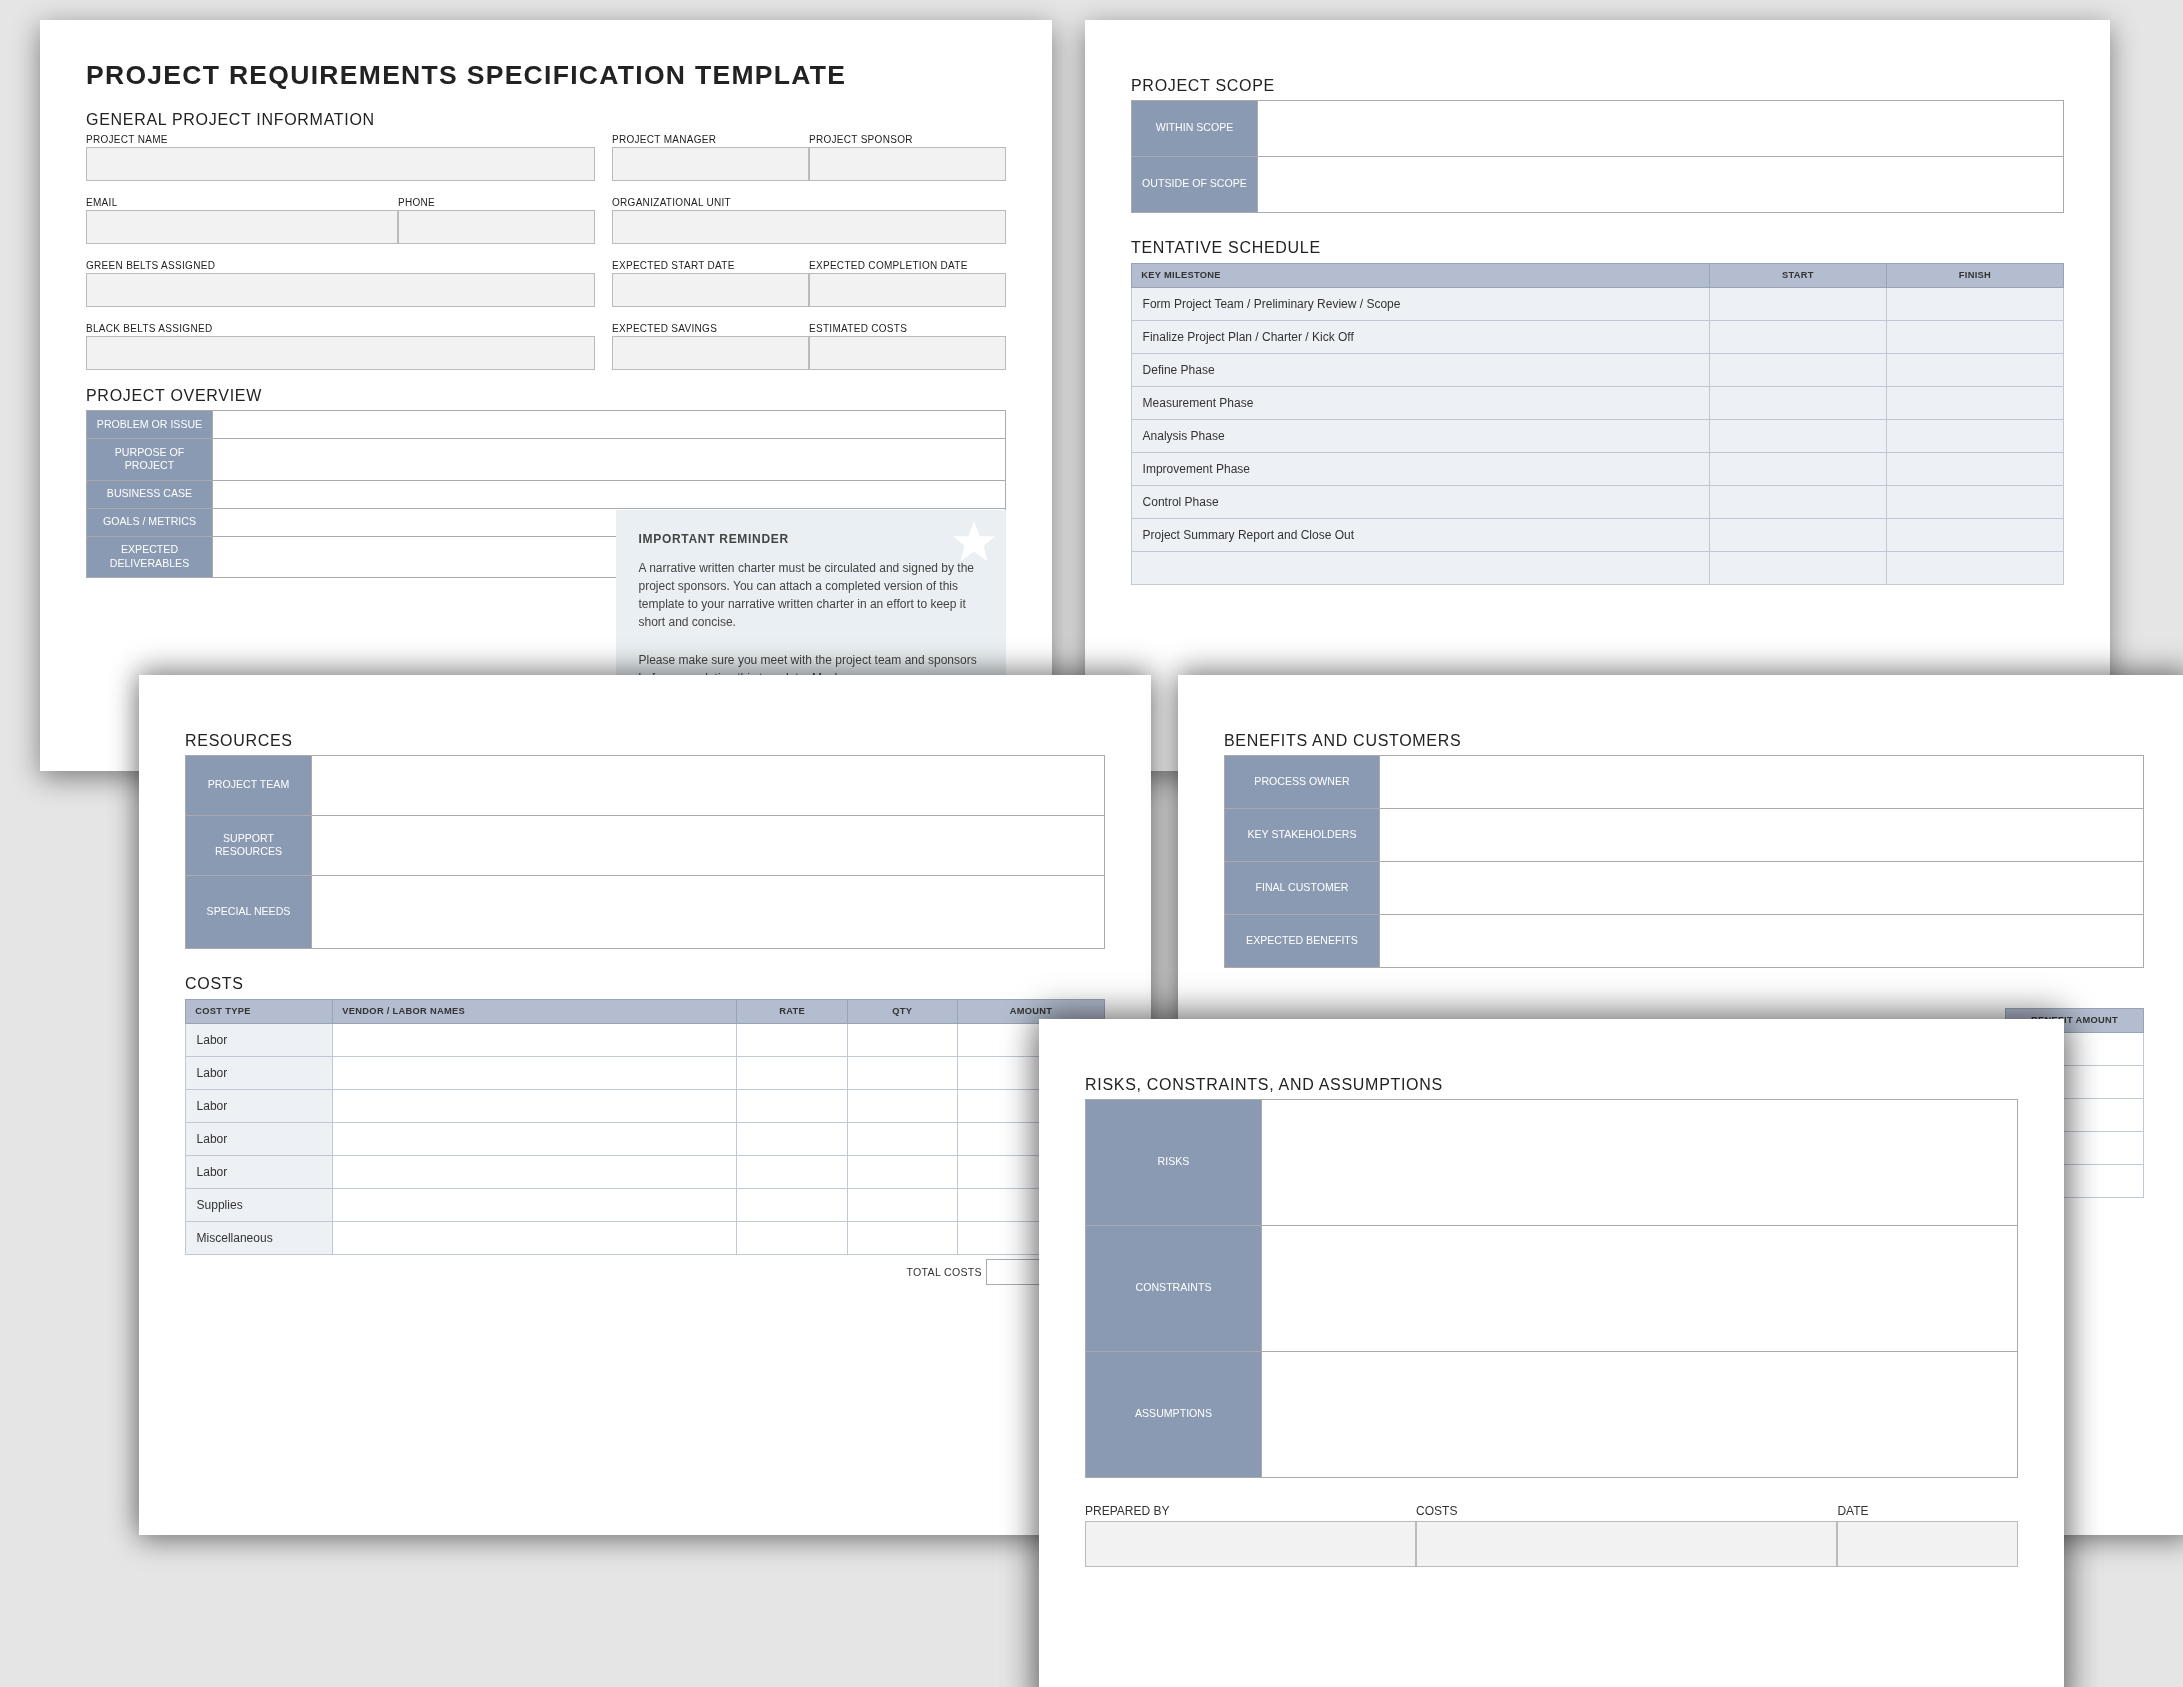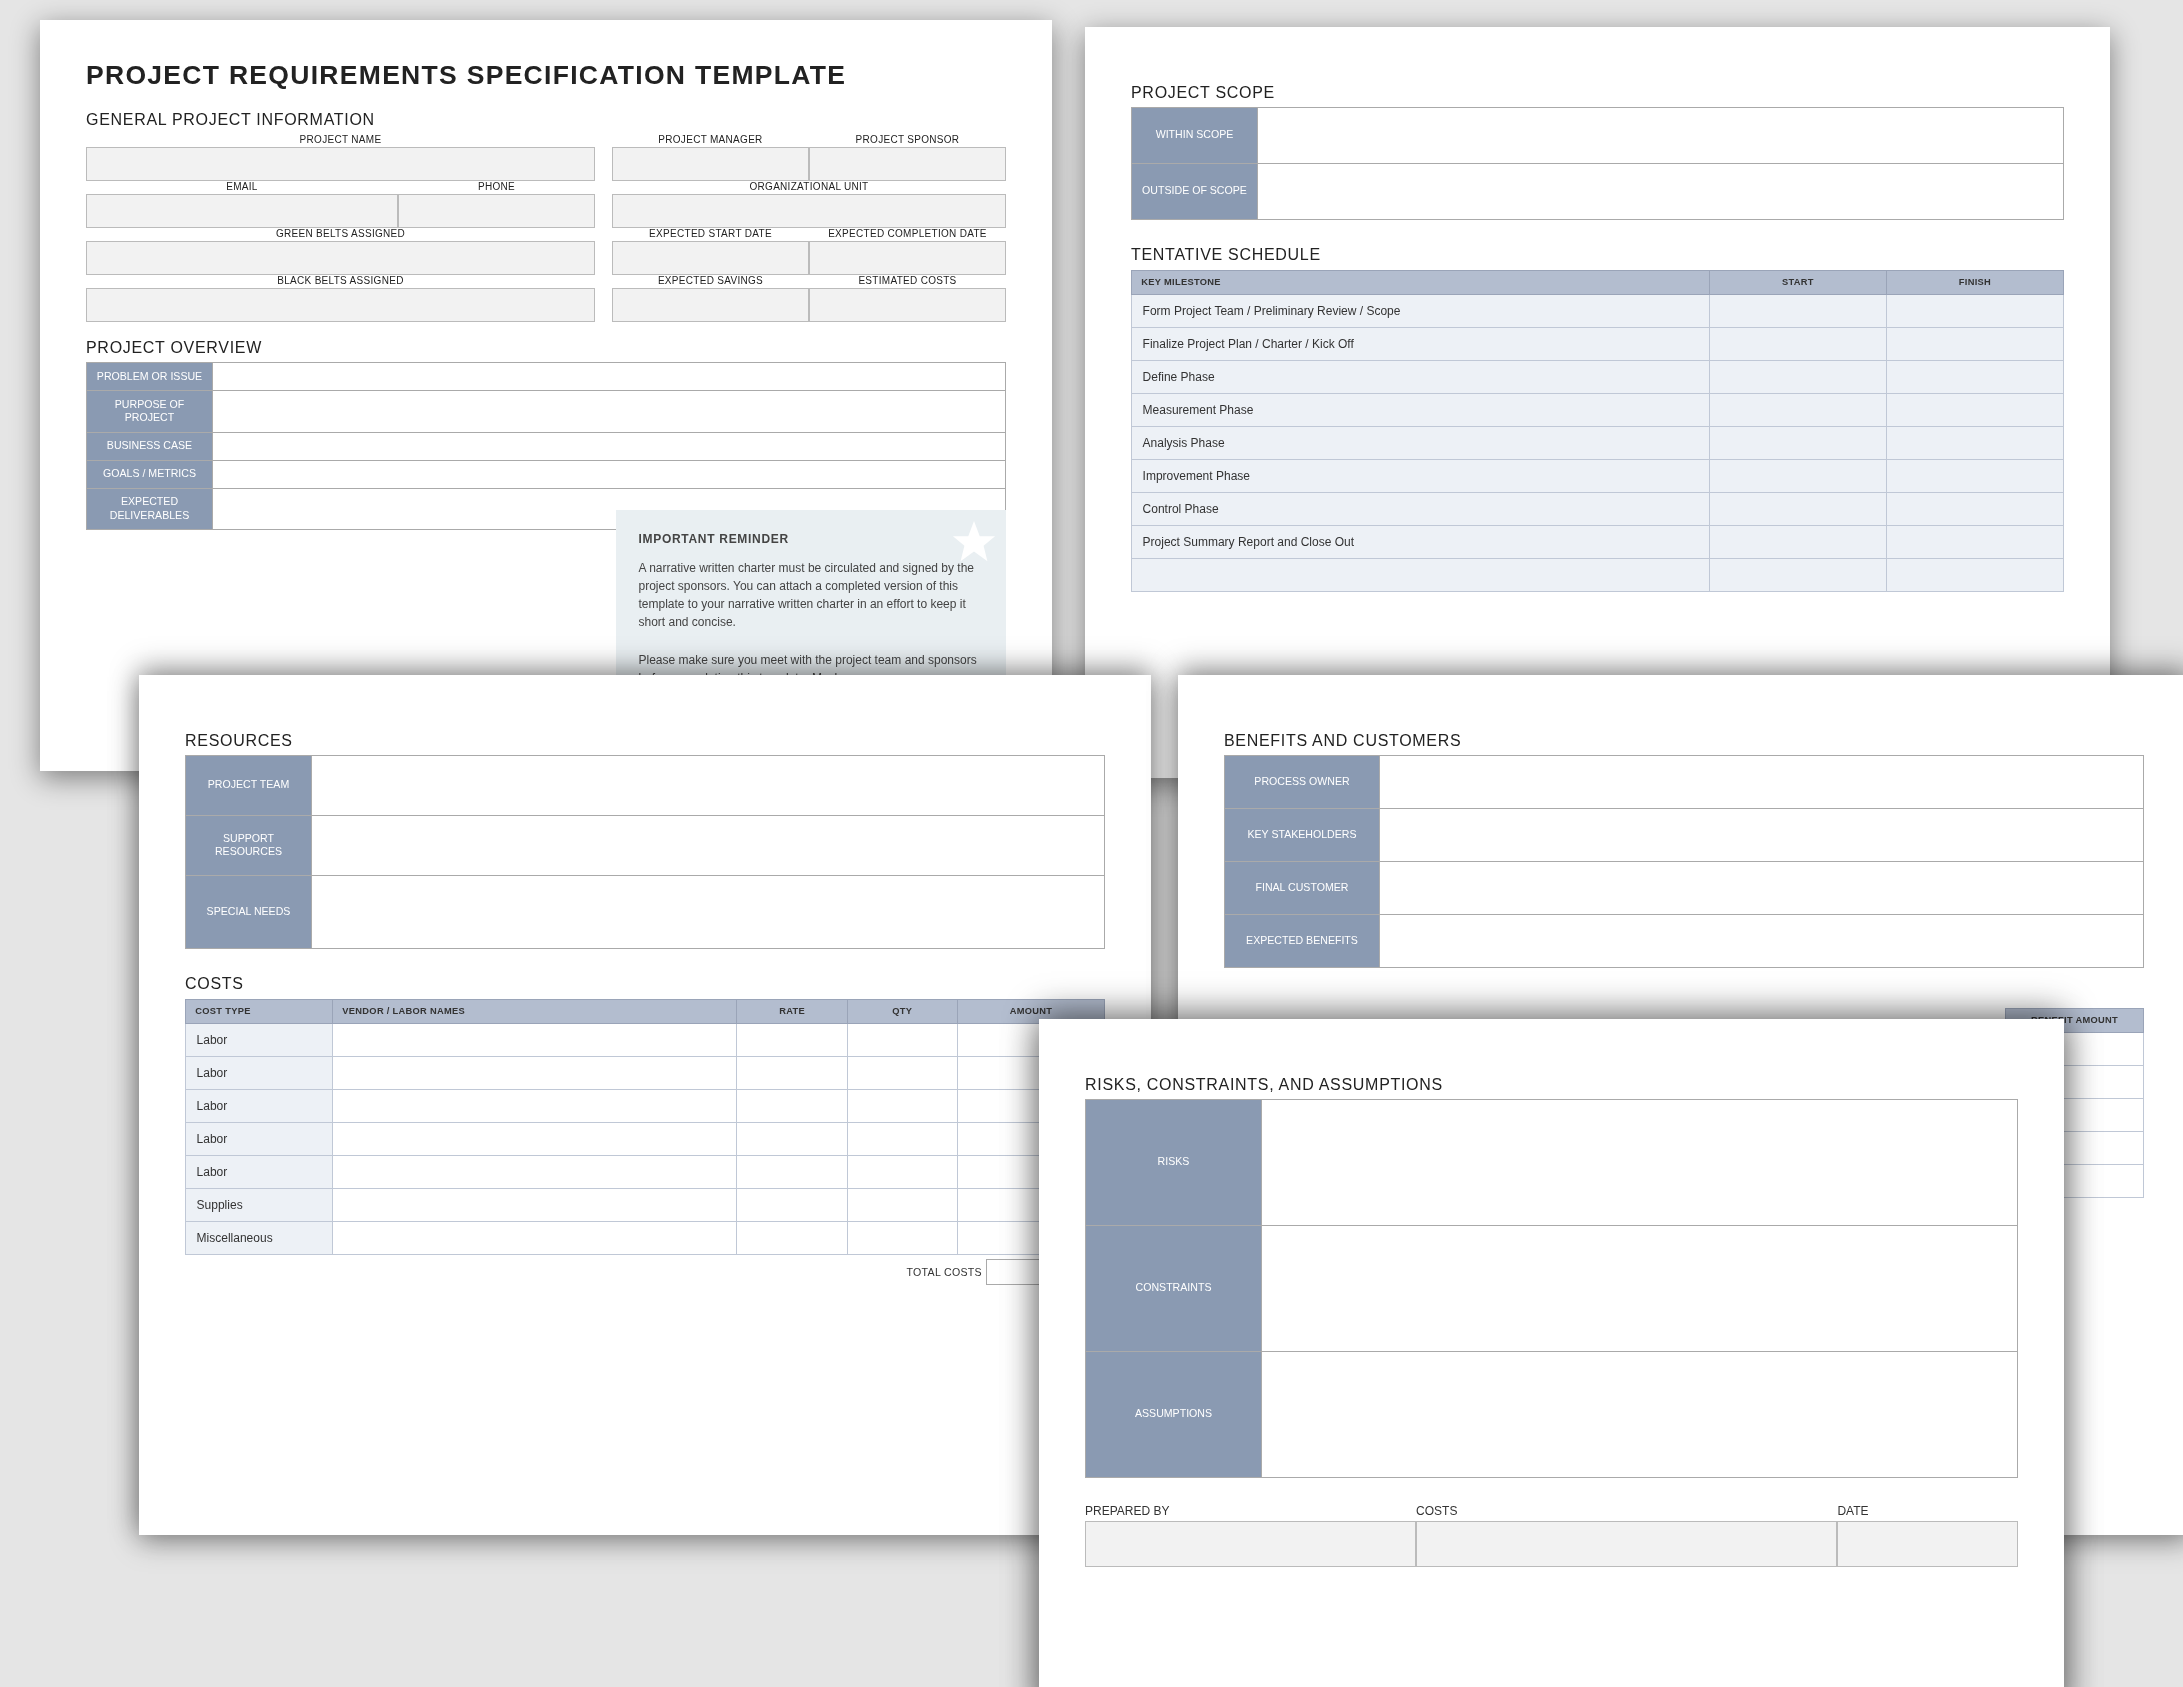--- a/index.html
+++ b/index.html
@@ -14,21 +14,21 @@
   }
   .page {
     background: #fff;
     position: absolute;
     box-shadow: 0 6.6px 26.5px rgba(0,0,0,0.45);
     padding: 40px 46px;
   }
   
   .p1 { left: 40px; top: 20px; width: 1012px; height: 751px; z-index: 1; }
   
-  .p2 { left: 1085px; top: 27px; width: 1025px; height: 751px; z-index: 1; }
+  .p2 { left: 1085px; top: 20px; width: 1025px; height: 751px; z-index: 1; }
   
   .p3 { left: 139px; top: 675px; width: 1012px; height: 860px; z-index: 2; box-shadow: 0 -6.6px 26.5px rgba(0,0,0,0.35), 0 6.6px 26.5px rgba(0,0,0,0.35); }
   
   .p4 { left: 1178px; top: 675px; width: 1012px; height: 860px; z-index: 2; box-shadow: 0 -6.6px 26.5px rgba(0,0,0,0.35), 0 6.6px 26.5px rgba(0,0,0,0.35); }
   
   .p5 { left: 1039px; top: 1019px; width: 1025px; height: 695px; z-index: 3; box-shadow: 0 -8px 33px rgba(0,0,0,0.4), 0 8px 33px rgba(0,0,0,0.4); }
 
   h1.doc-title {
     font-size: 26.5px;
     font-weight: 700;
@@ -36,21 +36,21 @@
     margin-bottom: 20px;
     color: #222;
   }
   h2.sect {
     font-size: 16px;
     font-weight: 400;
     letter-spacing: 0.7px;
     margin: 16.5px 0 5.3px 0;
     color: #222;
   }
-  .row { display: flex; gap: 0; width: 100%; margin-bottom: 0; text-align: center; }
+  .row { display: flex; gap: 0; width: 100%; margin-bottom: 16px; }
   .field { display: flex; flex-direction: column; }
   .field label {
     font-size: 10px;
     letter-spacing: 0.3px;
     color: #222;
     margin-bottom: 2px;
   }
   .field .box {
     background: #f2f2f2;
     border: 0.7px solid #bbb;

